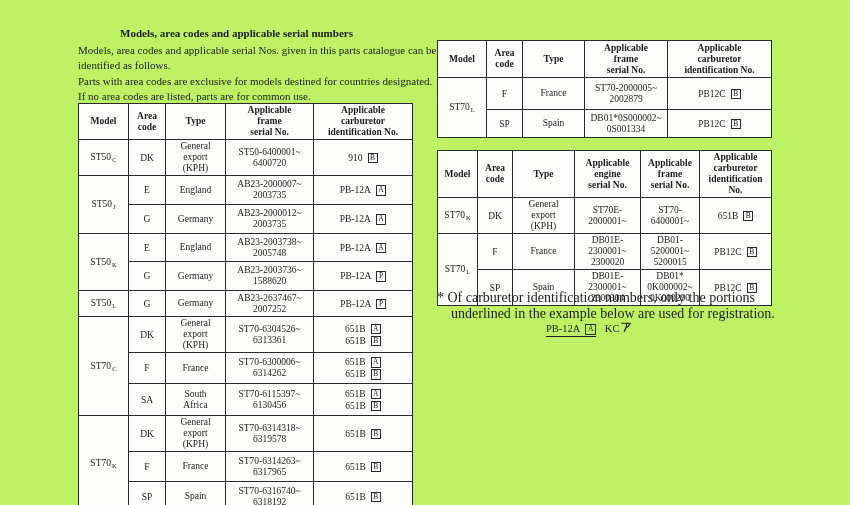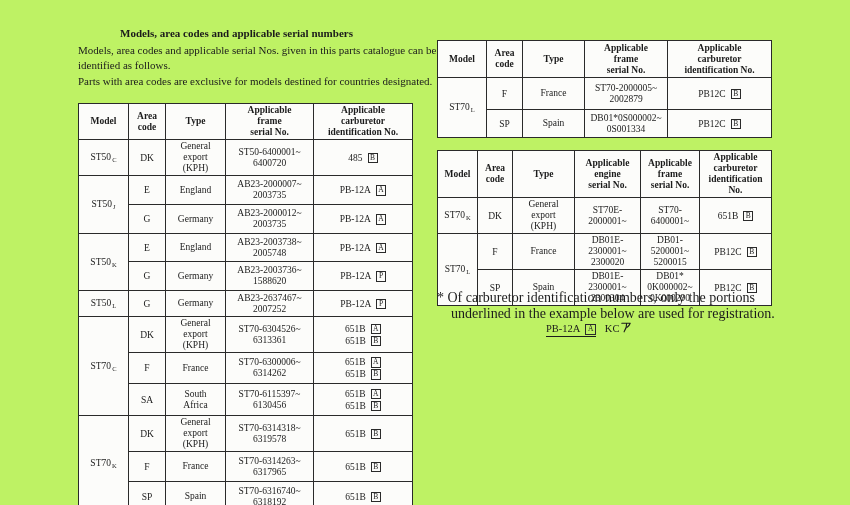--- a/index.html
+++ b/index.html
@@ -38,20 +38,21 @@
 <body>
 
 <div class="page">
 
   <div class="title">Models, area codes and applicable serial numbers</div>
 
   <div class="intro">
     <div>Models, area codes and applicable serial Nos. given in this parts catalogue can be</div>
     <div>identified as follows.</div>
     <div>Parts with area codes are exclusive for models destined for countries designated.</div>
+    <div>If no area codes are listed, parts are for common use.</div>
   </div>
 
   <table class="tbl left-tbl">
     <colgroup>
         <col style="width:50px">
         <col style="width:37px">
         <col style="width:60px">
         <col style="width:88px">
         <col style="width:99px">
       </colgroup>
@@ -70,21 +71,21 @@
     </tr>
     <tr style="height:36px">
       <td><span>ST50</span><span class="sub">C</span></td>
       <td>DK</td>
       <td class="pre">General
 export
 (KPH)</td>
       <td class="pre">ST50-6400001~
 6400720</td>
       <td>
-            <div class="carb-line"><span>485</span><span class="box">B</span></div>
+            <div class="carb-line"><span>910</span><span class="box">B</span></div>
           </td>
     </tr>
     <tr style="height:29px">
       <td rowspan="2"><span>ST50</span><span class="sub">J</span></td>
       <td>E</td>
       <td class="pre">England</td>
       <td class="pre">AB23-2000007~
 2003735</td>
       <td>
             <div class="carb-line"><span>PB-12A</span><span class="box">A</span></div>

